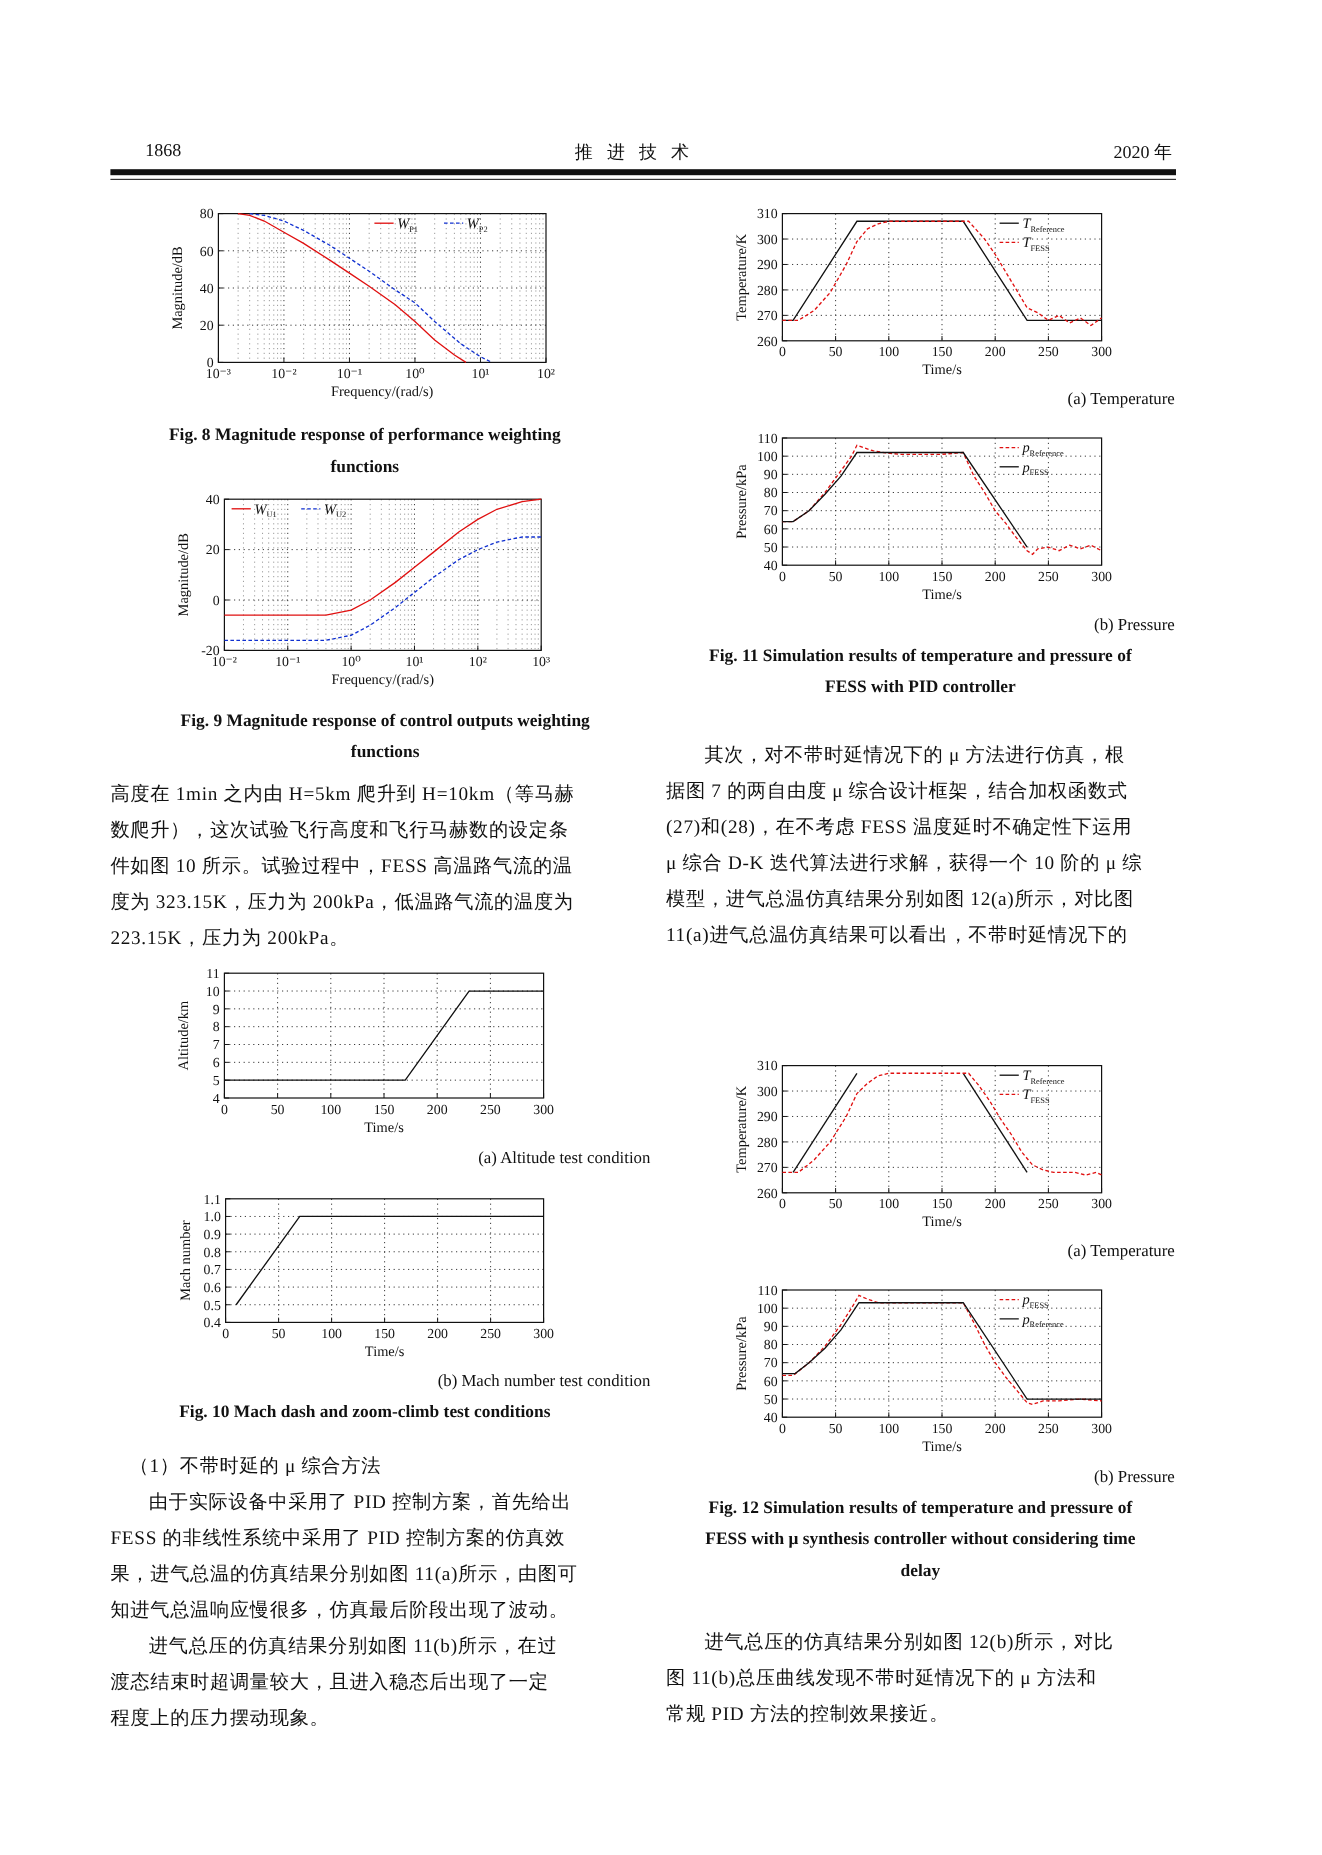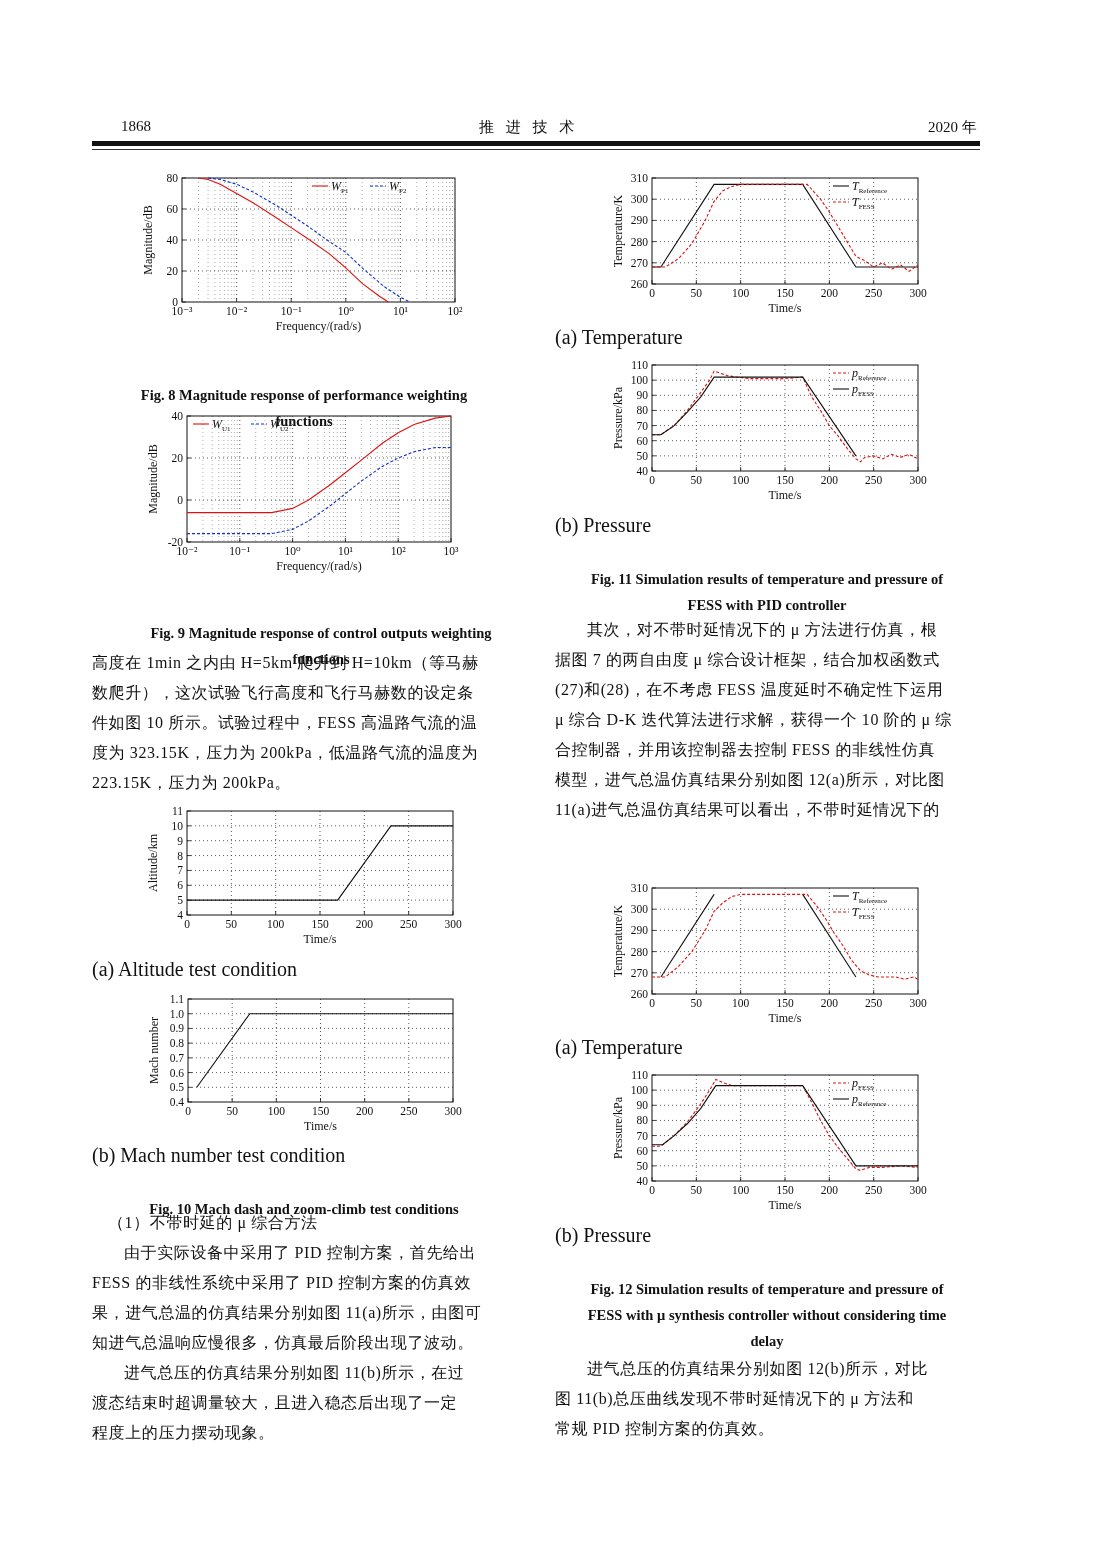--- a/index.html
+++ b/index.html
@@ -2,22 +2,22 @@
 <html><head>
 <meta charset="utf-8">
 <style>
   html, body { margin:0; padding:0; background:#ffffff; }
   body { width:1102px; height:1546px; position:relative; overflow:hidden;
          font-family:"Liberation Serif","DejaVu Serif",serif; color:#111; }
   .abs { position:absolute; }
   .hdr { top:118px; font-size:15px; }
   .rule-thick { left:92px; width:888px; top:141px; height:5px; background:#111; }
   .rule-thin { left:92px; width:888px; top:149px; height:1px; background:#333; }
-  .cap { font-family:"Liberation Serif","DejaVu Serif",serif; font-weight:bold; font-size:14.5px; text-align:center; line-height:26px;margin-top:32px; }
-  .sub { font-size:20px; text-align:left; }
+  .cap { font-family:"Liberation Serif","DejaVu Serif",serif; font-weight:bold; font-size:14.5px; text-align:center; line-height:26px; }
+  .sub { font-size:14px; text-align:right; }
   .para { font-size:16px; line-height:30px; letter-spacing:0.6px; text-align:justify; }
   .para p { margin:0; }
   .indent { text-indent:2em; }
   svg text { font-family:"Liberation Serif","DejaVu Serif",serif; }
   .ax-label { font-size:12px; }
   .tick { font-size:11.5px; }
 </style>
 </head>
 <body>
 
@@ -418,21 +418,20 @@
 <div class="abs cap" style="left:555px;width:424px;top:534px;">
   <div>Fig. 11    Simulation results of temperature and pressure of</div>
   <div>FESS with PID controller</div>
 </div>
 
 <div class="abs para" style="left:555px;width:424px;top:615px;">
   <p class="indent">其次，对不带时延情况下的 μ 方法进行仿真，根</p>
   <p>据图 7 的两自由度 μ 综合设计框架，结合加权函数式</p>
   <p>(27)和(28)，在不考虑 FESS 温度延时不确定性下运用</p>
   <p>μ 综合 D-K 迭代算法进行求解，获得一个 10 阶的 μ 综</p>
-  <p>合控制器，并用该控制器去控制 FESS 的非线性仿真</p>
   <p>模型，进气总温仿真结果分别如图 12(a)所示，对比图</p>
   <p>11(a)进气总温仿真结果可以看出，不带时延情况下的</p>
 </div>
 
 <svg class="abs" style="left:595px;top:875px;" width="350" height="150">
     <line x1="57" y1="119" x2="57" y2="115" stroke="#111" stroke-width="0.8"></line>
     <text x="57" y="132" text-anchor="middle" class="tick" fill="#111">0</text>
     <line x1="101.33333333333333" y1="13" x2="101.33333333333333" y2="119" stroke="#333" stroke-width="0.8" stroke-dasharray="1,3"></line>
     <line x1="101.33333333333333" y1="119" x2="101.33333333333333" y2="115" stroke="#111" stroke-width="0.8"></line>
     <text x="101.33333333333333" y="132" text-anchor="middle" class="tick" fill="#111">50</text>
@@ -534,14 +533,14 @@
 <div class="abs sub" style="left:555px;width:424px;top:1224px;">(b) Pressure</div>
 <div class="abs cap" style="left:555px;width:424px;top:1244px;">
   <div>Fig. 12    Simulation results of temperature and pressure of</div>
   <div>FESS with μ synthesis controller without considering time</div>
   <div>delay</div>
 </div>
 
 <div class="abs para" style="left:555px;width:424px;top:1354px;">
   <p class="indent">进气总压的仿真结果分别如图 12(b)所示，对比</p>
   <p>图 11(b)总压曲线发现不带时延情况下的 μ 方法和</p>
-  <p>常规 PID 控制方案的仿真效。</p>
+  <p>常规 PID 方法的控制效果接近。</p>
 </div>
 
 </body></html>

